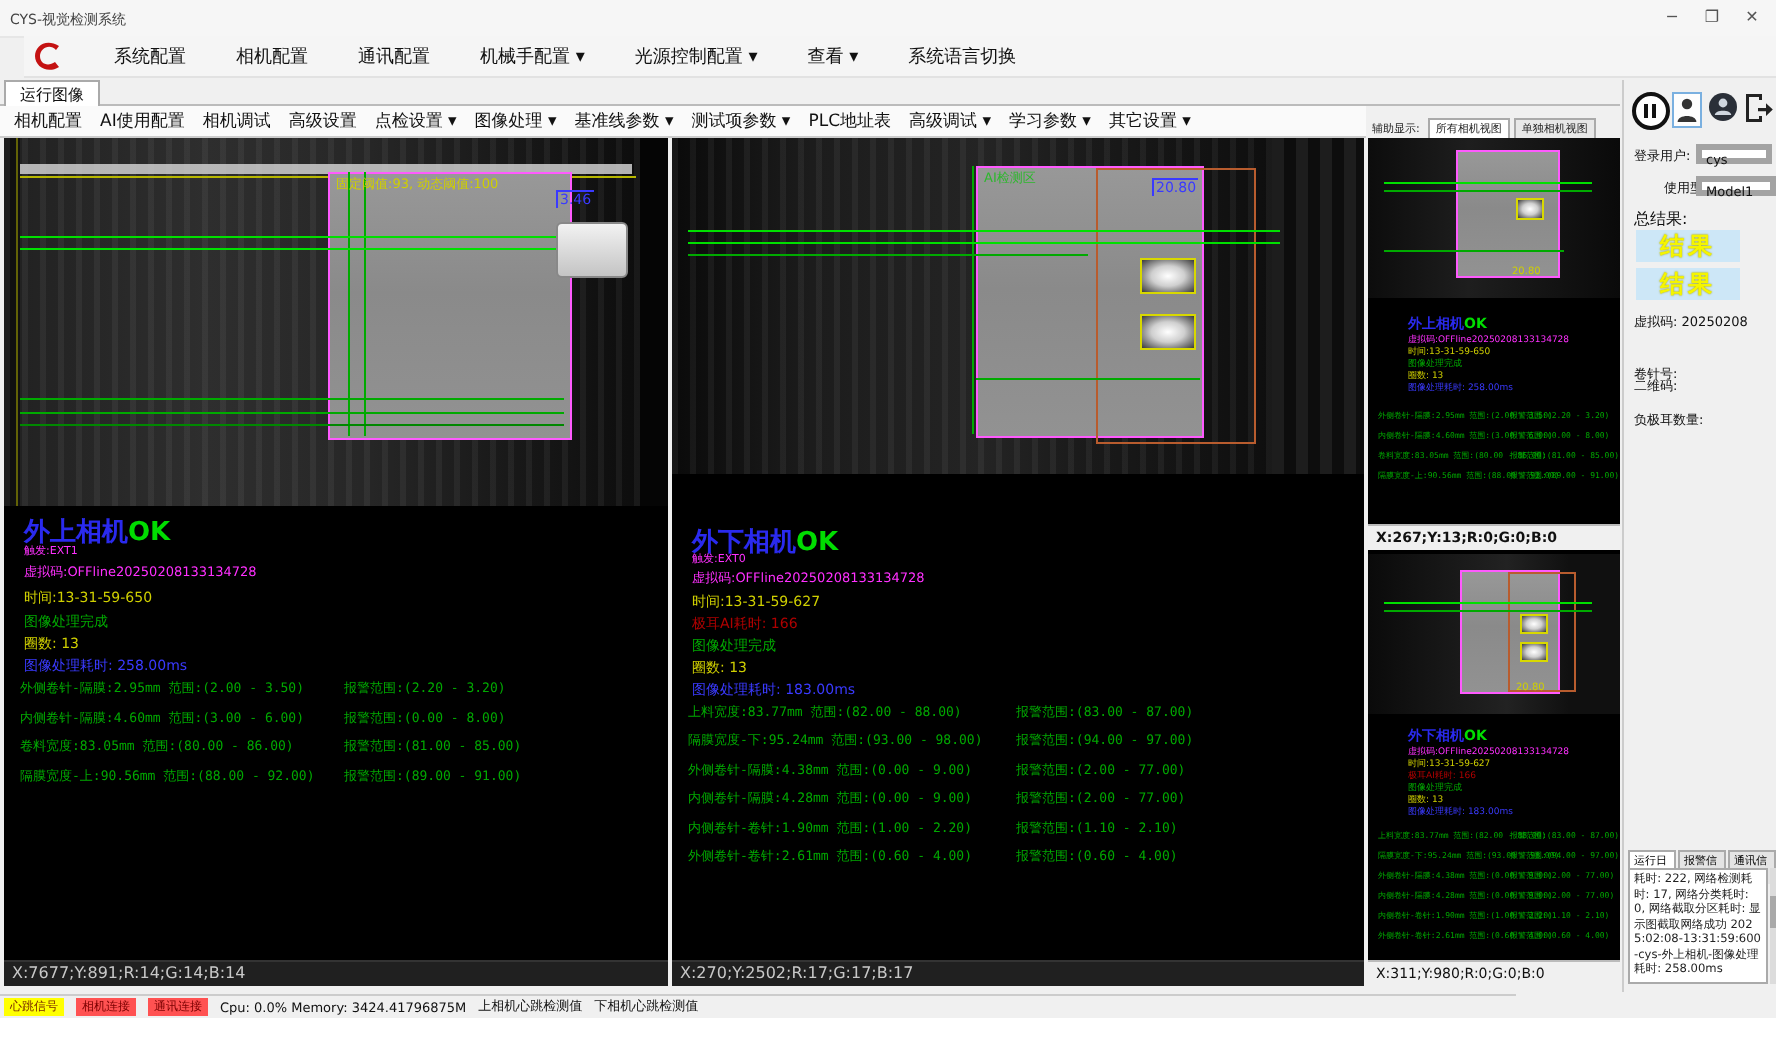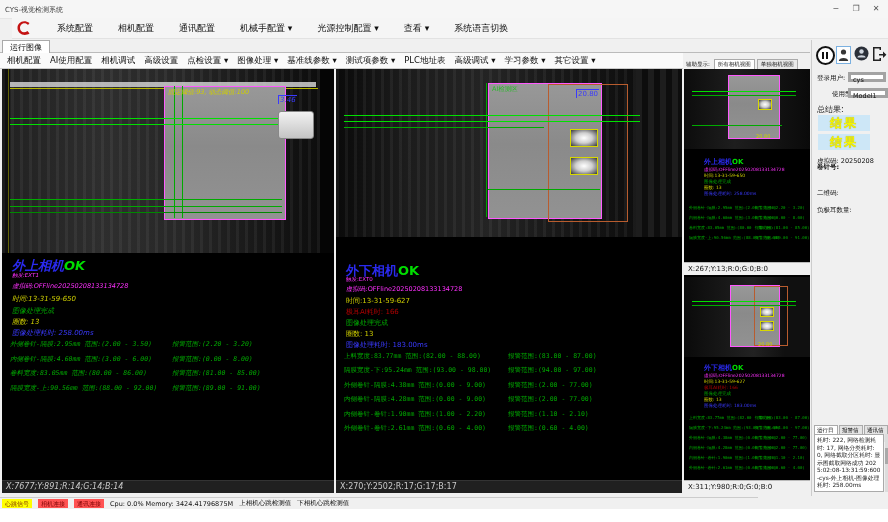--- a/index.html
+++ b/index.html
@@ -28,21 +28,21 @@
   .tool-item{font-size:8.5px;color:#111;white-space:nowrap;}
 
   
   .aux-tabs{position:absolute;left:684px;top:54px;width:126px;height:15px;display:flex;align-items:flex-end;gap:2px;font-size:5.5px;color:#222;}
   .aux-label{padding:1px 2px;}
   .aux-tab{padding:1px 3px;border:1px solid #aaa;border-bottom:none;background:#e8e8e8;}
   .aux-tab.sel{background:#fff;}
 
   
   .panel{position:absolute;top:69px;height:424px;background:#000;overflow:hidden;}
-  .panel-left{left:2px;width:332px;font-style:italic;}
+  .panel-left{left:2px;width:332px;}
   .panel-mid{left:336px;width:346px;}
   .aux-col{left:684px;width:126px;}
   .xybar{position:absolute;left:0;right:0;bottom:0;height:12px;background:#202020;border-top:1px solid #333;color:#c8c8c8;font-size:8px;line-height:12px;padding-left:4px;}
   .xybar.light{background:#f0f0f0;color:#111;font-size:7px;border-top:1px solid #bbb;}
 
   
   .scene{position:absolute;left:0;top:0;right:0;background:#101010;overflow:hidden;}
   .stripes{position:absolute;inset:0;background:repeating-linear-gradient(90deg,rgba(255,255,255,0.05) 0 3px,transparent 3px 9px);}
   .hline{position:absolute;height:1px;}
   .vline{position:absolute;width:1px;}
@@ -289,21 +289,21 @@
       <span class="mini-mcell r">报警范围:(0.00 - 8.00)</span>
     </div>
     <div class="mini-mrow" style="top:156px;">
       <span class="mini-mcell">卷料宽度:83.05mm 范围:(80.00 - 86.00)</span>
       <span class="mini-mcell r">报警范围:(81.00 - 85.00)</span>
     </div>
     <div class="mini-mrow" style="top:166px;">
       <span class="mini-mcell">隔膜宽度-上:90.56mm 范围:(88.00 - 92.00)</span>
       <span class="mini-mcell r">报警范围:(89.00 - 91.00)</span>
     </div>
-    <div class="xybar light" style="bottom:auto;top:193px;height:12px;">X:267;Y:13;R:0;G:0;B:0</div>
+    <div class="xybar light" style="bottom:auto;top:193px;height:12px;font-weight:bold;">X:267;Y:13;R:0;G:0;B:0</div>
 
     <div class="scene" style="top:208px;height:80px;">
       <div class="abs" style="left:0;top:0;width:126px;height:80px;background:linear-gradient(90deg,#0a0a0a,#191919 35%,#222 55%,#101010 80%);"></div>
       <div class="battery" style="left:46px;top:8px;width:48px;height:60px;"></div>
       <div class="orange-rect" style="left:70px;top:9px;width:32px;height:58px;"></div>
       <div class="hline" style="left:8px;top:24px;width:104px;background:var(--brightgreen);"></div>
       <div class="hline" style="left:8px;top:28px;width:104px;background:#00aa00;"></div>
       <div class="tabbox" style="left:76px;top:30px;width:12px;height:8px;"></div>
       <div class="tabbox" style="left:76px;top:44px;width:12px;height:8px;"></div>
       <span class="ov-yellow" style="left:74px;top:64px;font-size:5px;">20.80</span>
@@ -379,21 +379,21 @@
     <span class="side-input" style="left:36px;top:48px;width:40px;">Model1</span>
 
     <span class="side-label" style="left:5px;top:64px;font-size:8px;">总结果:</span>
     <div class="result-box" style="top:75px;">结果</div>
     <div class="result-box" style="top:94px;">结果</div>
 
     <span class="side-label" style="left:5px;top:117px;">
       <span>虚拟码:</span>
       <span>20250208</span>
     </span>
-    <span class="side-label" style="left:5px;top:123px;font-weight:bold;">卷针号:</span>
+    <span class="side-label" style="left:5px;top:143px;">卷针号:</span>
     <span class="side-label" style="left:5px;top:149px;">二维码:</span>
     <span class="side-label" style="left:5px;top:166px;">负极耳数量:</span>
 
     <div class="log-tabs">
       <span class="log-tab sel">运行日志</span>
       <span class="log-tab">报警信息</span>
       <span class="log-tab">通讯信息</span>
     </div>
     <div class="log-area">耗时: 222, 网络检测耗时: 17, 网络分类耗时: 0, 网络截取分区耗时: 显示图截取网络成功 2025:02:08-13:31:59:600-cys-外上相机-图像处理耗时: 258.00ms</div>
     <div class="log-scroll">

